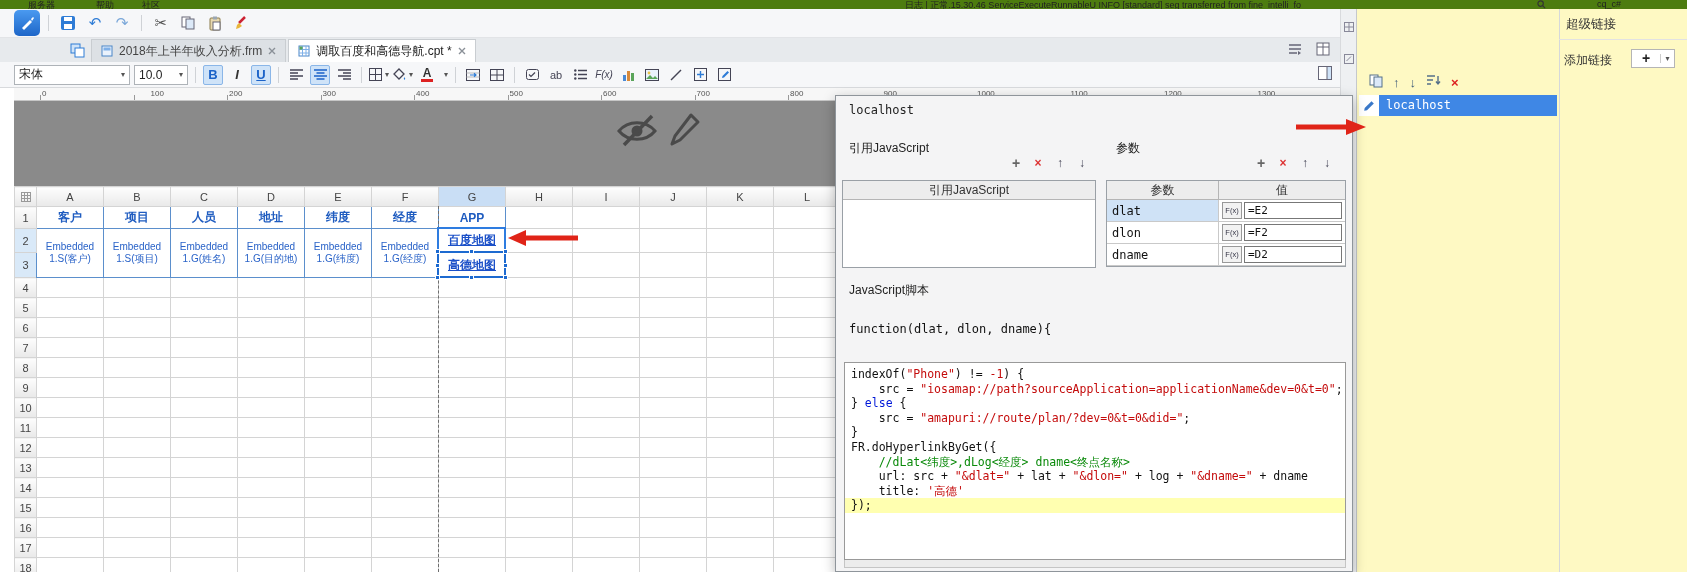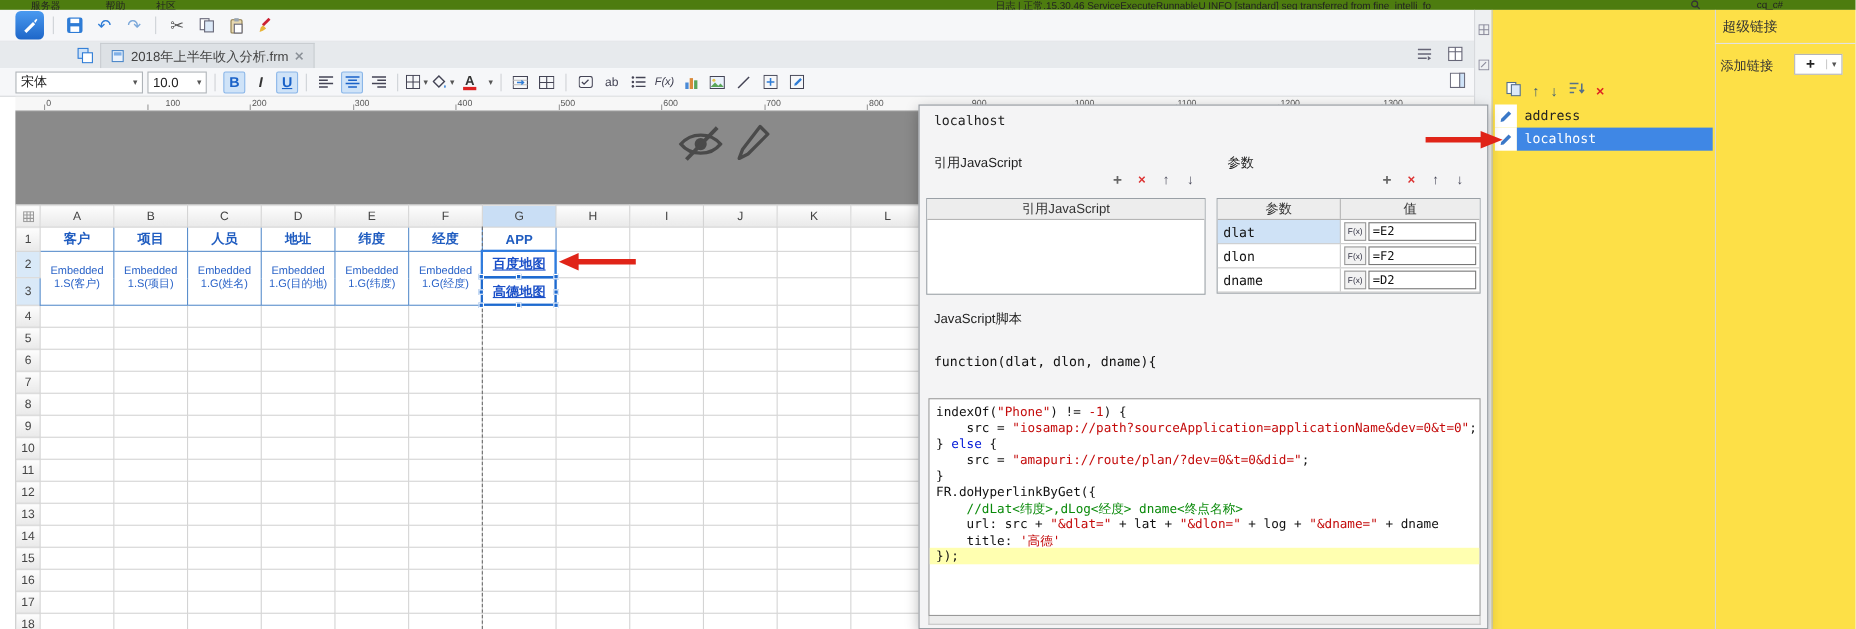--- a/index.html
+++ b/index.html
@@ -57,21 +57,21 @@
 .g3-sel{position:absolute;left:423px;top:150px;width:69px;height:27px;border:2px solid #1d6ad0;z-index:4;}
 .g3-sel i{position:absolute;width:5px;height:5px;background:#1d6ad0;border:1px solid #fff;}
 .h-tl{left:-4px;top:-4px;}.h-tm{left:30px;top:-4px;}.h-tr{right:-4px;top:-4px;}
 .h-ml{left:-4px;top:10px;}.h-mr{right:-4px;top:10px;}
 .h-bl{left:-4px;bottom:-4px;}.h-bm{left:30px;bottom:-4px;}.h-br{right:-4px;bottom:-4px;}
 
 
 .side-strip{position:absolute;left:1340px;top:9px;width:16px;height:563px;background:#eef0f2;border-left:1px solid #d8dadd;display:flex;flex-direction:column;align-items:center;padding-top:12px;gap:18px;}
 
 
-.right-region{position:absolute;left:1356px;top:9px;width:331px;height:563px;background:#fde047;border-left:1px solid #c5c8cc;font-size:12px;}
+.right-region{position:absolute;left:1356px;top:9px;width:331px;height:563px;background:#fef9c3;border-left:1px solid #c5c8cc;font-size:12px;}
 .rr-divider{position:absolute;left:202px;top:0;width:1px;height:100%;background:#d5d8db;}
 .rr-title{position:absolute;left:209px;top:7px;color:#333;font-size:12.5px;}
 .rr-sep{position:absolute;left:202px;top:30px;width:129px;height:1px;background:#e2e2e2;}
 .rr-add-label{position:absolute;left:207px;top:43px;color:#333;}
 .rr-add-btn{position:absolute;left:274px;top:40px;width:44px;height:19px;background:#fff;border:1px solid #b5b5b5;display:flex;align-items:center;}
 .rr-add-btn .plus{flex:1;text-align:center;font-size:14px;font-weight:bold;color:#222;line-height:17px;}
 .rr-add-btn .drop{width:14px;text-align:center;border-left:1px solid #ccc;font-size:8px;color:#555;}
 .ll-toolbar{position:absolute;left:12px;top:64px;display:flex;align-items:center;gap:10px;height:18px;}
 .ll-toolbar .t{font-size:13px;font-weight:bold;color:#3b5a77;}
 .ll-toolbar .x{font-size:13px;font-weight:bold;color:#d22;}
@@ -175,20 +175,31 @@
           <rect x="1" y="1" width="9" height="9" fill="#cfe3f8" stroke="#2e7cd6"></rect>
           <rect x="5" y="5" width="9" height="9" fill="#fff" stroke="#2e7cd6"></rect>
         </svg>
       </div>
     <div class="tab">
       <svg width="12" height="12" viewBox="0 0 12 12">
           <rect x="1" y="1" width="10" height="10" fill="#eaf2fc" stroke="#4a86c8"></rect>
           <rect x="2.5" y="2.5" width="7" height="3" fill="#7fb0e8"></rect>
         </svg>
       <span>2018年上半年收入分析.frm</span>
+      <svg width="8" height="8" viewBox="0 0 8 8">
+          <path d="M1 1 L7 7 M7 1 L1 7" stroke="#8a9097" stroke-width="1.4"></path>
+        </svg>
+    </div>
+    <div class="tab active">
+      <svg width="12" height="12" viewBox="0 0 12 12">
+          <rect x="1" y="1" width="10" height="10" fill="#fff" stroke="#4a86c8"></rect>
+          <path d="M1 4.5 H11 M1 8 H11 M4.5 1 V11 M8 1 V11" stroke="#7fb0e8" stroke-width="1"></path>
+          <rect x="1.5" y="1.5" width="3" height="3" fill="#5aa55a"></rect>
+        </svg>
+      <span>调取百度和高德导航.cpt *</span>
       <svg width="8" height="8" viewBox="0 0 8 8">
           <path d="M1 1 L7 7 M7 1 L1 7" stroke="#8a9097" stroke-width="1.4"></path>
         </svg>
     </div>
     <div class="tab-right">
       <span><svg width="14" height="12" viewBox="0 0 14 12">
             <path d="M1 2 H13 M1 6 H13 M1 10 H9" stroke="#667" stroke-width="1.4"></path>
             <path d="M10 8 L13 10 L10 12 Z" fill="#667"></path>
           </svg></span>
       <span><svg width="14" height="14" viewBox="0 0 14 14">
@@ -738,28 +749,20 @@
           </svg></span>
       <span class="t">↑</span>
       <span class="t">↓</span>
       <span><svg width="15" height="13" viewBox="0 0 15 13">
             <path d="M1 2 H9 M1 6 H7 M1 10 H5" stroke="#55708a" stroke-width="1.4"></path>
             <path d="M12 2 V9 M10 7.5 L12 10 L14 7.5" fill="none" stroke="#55708a" stroke-width="1.4"></path>
           </svg></span>
       <span class="x">×</span>
     </div>
     <div class="link-list">
-        <div class="link-row">
-          <span class="pencil-box">
-            <svg width="12" height="12" viewBox="0 0 12 12">
-              <path d="M8.5 1.2 L10.8 3.5 L4 10.3 L1.2 10.8 L1.7 8 Z" fill="#3a78c8"></path>
-            </svg>
-          </span>
-          <span class="link-label">address</span>
-        </div>
         <div class="link-row selected">
           <span class="pencil-box">
             <svg width="12" height="12" viewBox="0 0 12 12">
               <path d="M8.5 1.2 L10.8 3.5 L4 10.3 L1.2 10.8 L1.7 8 Z" fill="#3a78c8"></path>
             </svg>
           </span>
           <span class="link-label">localhost</span>
         </div>
       </div>
   </div>

